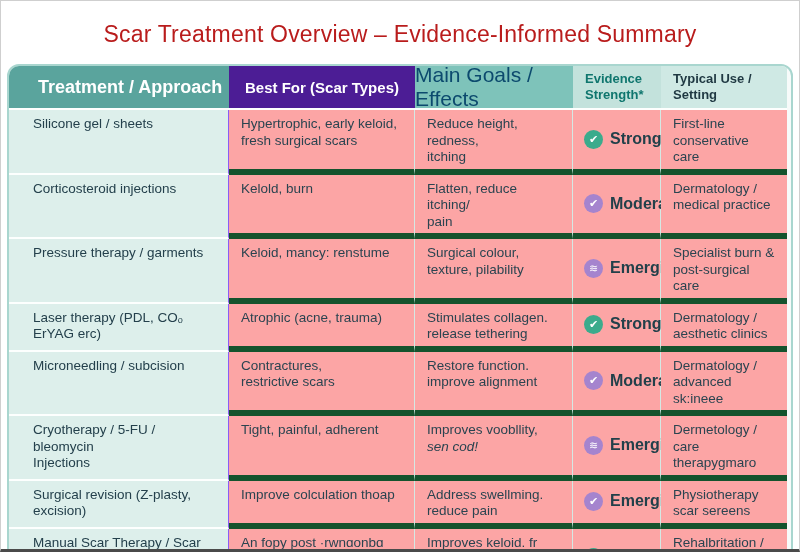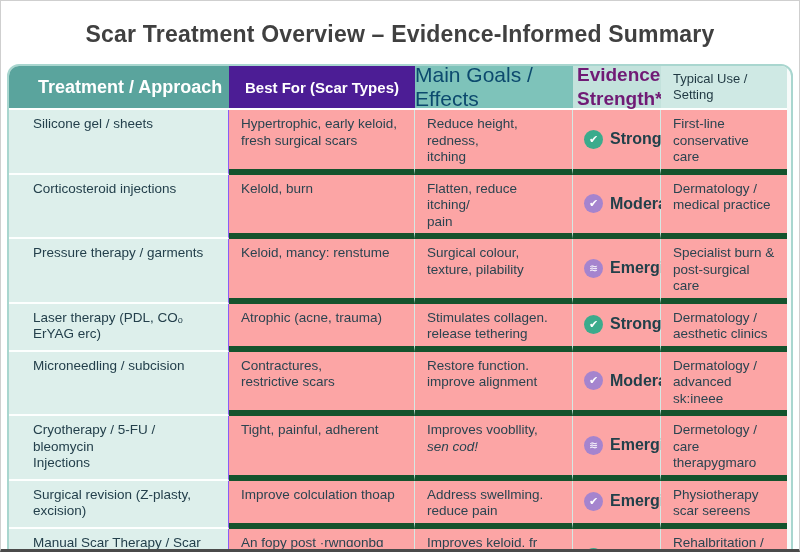--- a/index.html
+++ b/index.html
@@ -4,40 +4,40 @@
 <style>
   html,body{margin:0;padding:0;background:#ffffff;}
   .frame{
     width:800px;height:552px;box-sizing:border-box;
     border:1px solid #cfcfcf;border-bottom:3px solid #4a4a4a;
     background:#ffffff;overflow:hidden;
     font-family:"Liberation Sans", sans-serif;
   }
   .title{
     margin:20px 10px 16px;text-align:center;
-    font-size:23px;font-weight:bold;color:#404040;letter-spacing:.2px;
+    font-size:23px;font-weight:normal;color:#b91c1c;letter-spacing:.2px;
   }
   .table-wrap{
     width:782px;margin:0 auto;border:2px solid #a9d6cf;border-radius:12px;
     overflow:hidden;background:#f7fbfa;
   }
   .grid{
     display:grid;
     grid-template-columns:220px 186px 158px 88px 126px;
     grid-template-rows:44px;
     grid-auto-rows:minmax(37px,auto);
   }
   .trow{display:contents;}
   
   .hc{display:flex;align-items:center;box-sizing:border-box;border-bottom:2px solid #fdfffe;}
   .h1c{background:#5aa49d;color:#ffffff;font-weight:bold;font-size:18px;padding-left:29px;}
   .h2c{background:#4c1d95;color:#ffffff;font-weight:bold;font-size:15px;justify-content:center;}
   .h3c{background:#7ec3ba;color:#0c4a6e;font-weight:normal;font-size:21px;justify-content:center;}
-  .h4c{background:#c3e2dc;color:#701a75;font-weight:bold;font-size:19px;padding-left:4px;white-space:pre-line;line-height:1.25;}
-  .h5c{background:#cfe9e4;color:#1f3842;font-weight:normal;font-size:13px;padding-left:12px;white-space:pre-line;line-height:1.25;}
+  .h4c{background:#c3e2dc;color:#0f766e;font-weight:bold;font-size:13px;padding-left:12px;white-space:pre-line;line-height:1.25;}
+  .h5c{background:#cfe9e4;color:#1f3842;font-weight:bold;font-size:13px;padding-left:12px;white-space:pre-line;line-height:1.25;}
   
   .cell{
     box-sizing:border-box;font-size:13.5px;color:#2b4450;line-height:16.5px;
     padding:6px 12px 3px;white-space:pre-line;background:#fca5a5;
     border-bottom:6px solid #14532d;
   }
   .c1{
     background:#ddefeb;border-right:1px solid #8b5cf6;border-bottom:2px solid #fdfffe;
     padding-left:24px;color:#24404c;
   }

